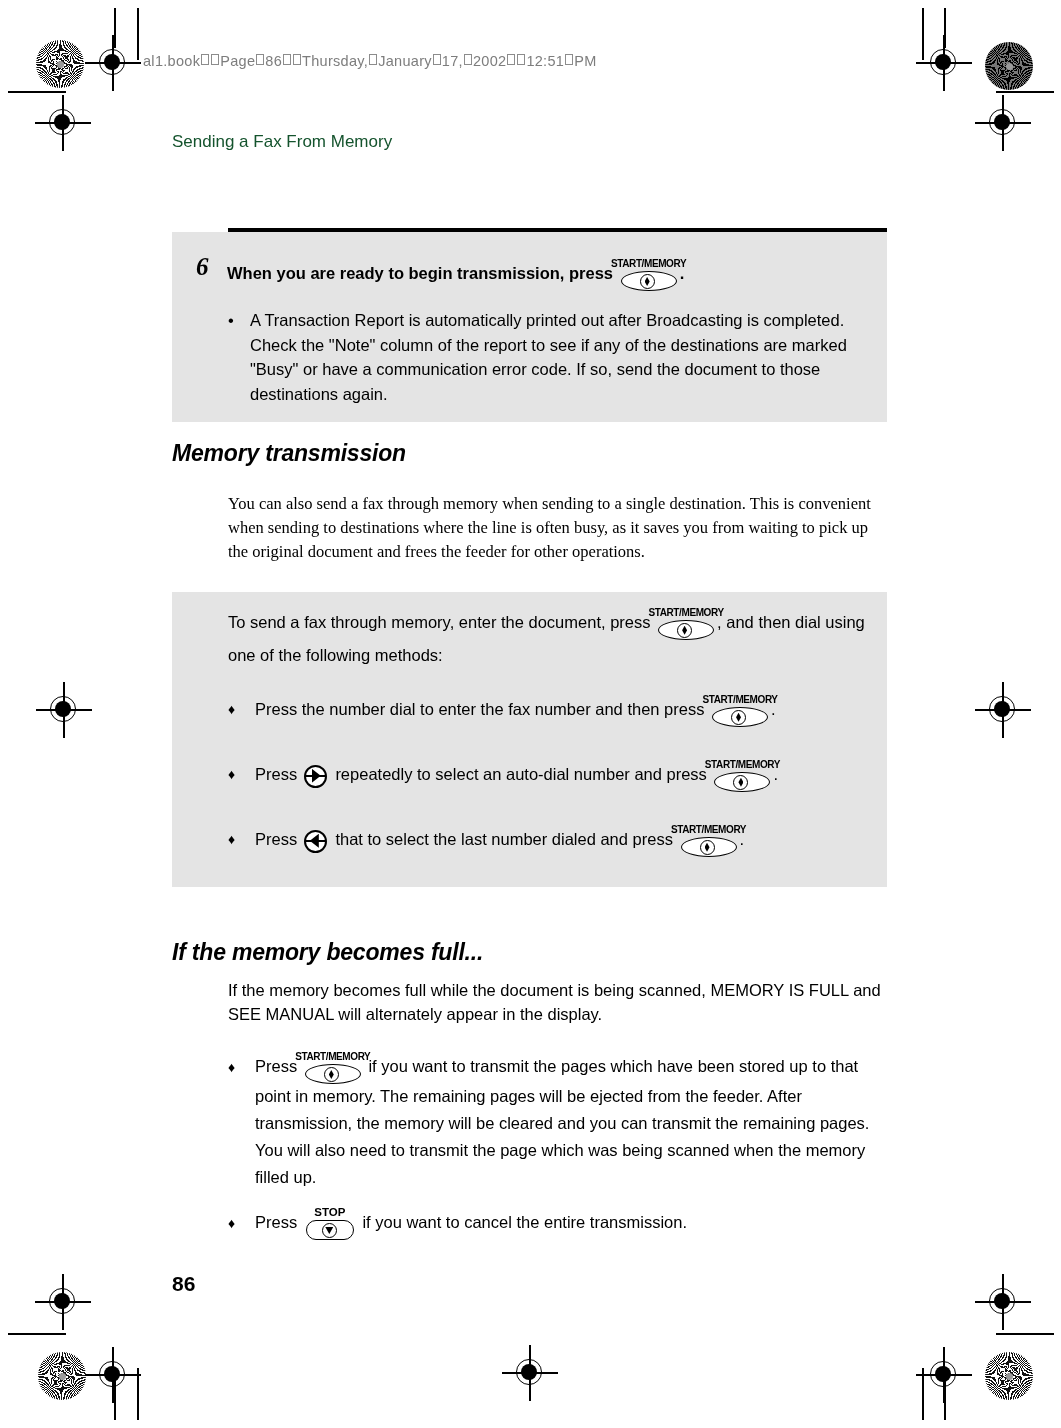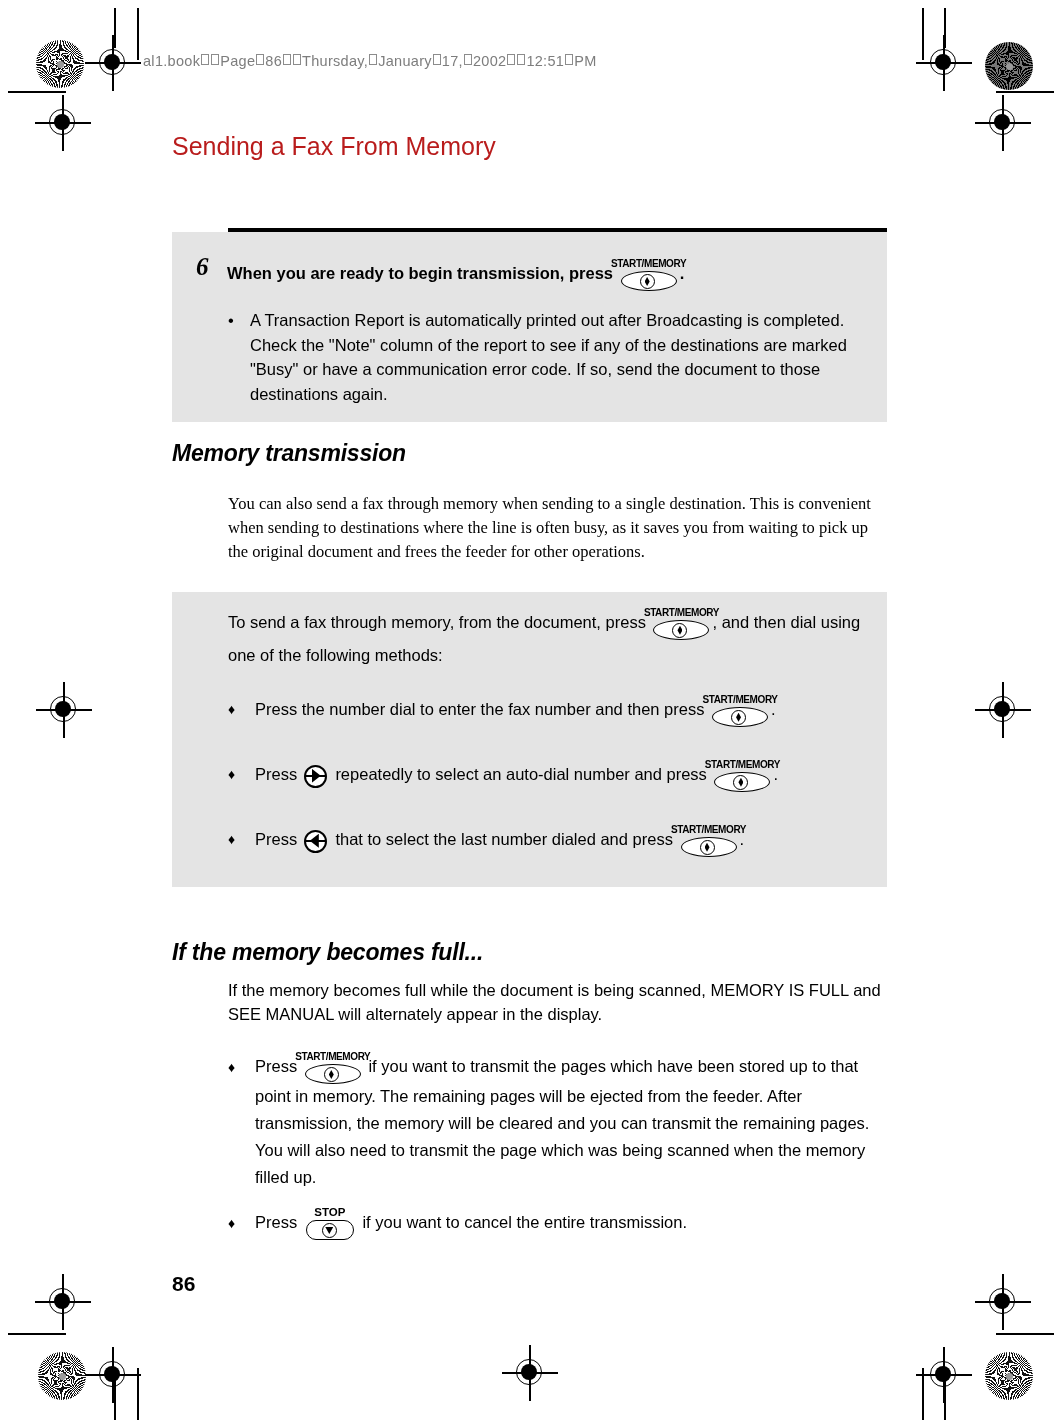--- a/index.html
+++ b/index.html
@@ -100,22 +100,22 @@
     box-sizing: border-box;
     margin: 0 1px;
     vertical-align: 1px;
   }
 
   
   .running-head {
     position: absolute;
     left: 172px;
     top: 132px;
-    font-size: 25px;
-    color: #b91c1c;
+    font-size: 17px;
+    color: #14532d;
   }
 
   
   .rule-top {
     position: absolute;
     left: 228px;
     top: 228px;
     width: 659px;
     height: 4px;
     background: #000;
@@ -491,21 +491,21 @@
   <span class="bdot">•</span>
   <span class="btxt">A Transaction Report is automatically printed out after Broadcasting is completed. Check the "Note" column of the report to see if any of the destinations are marked "Busy" or have a communication error code. If so, send the document to those destinations again.</span>
 </div>
 
 <div class="section-head" id="head-memory-transmission">Memory transmission</div>
 <div class="body-para" id="para-memory-transmission">You can also send a fax through memory when sending to a single destination. This is convenient when sending to destinations where the line is often busy, as it saves you from waiting to pick up the original document and frees the feeder for other operations.</div>
 
 <div class="panel" id="panel-methods"></div>
 
 <div id="methods-intro">
-  <span>To send a fax through memory, from the document, press</span>
+  <span>To send a fax through memory, enter the document, press</span>
   <span class="key key-start">
     <span class="klabel">START/MEMORY</span>
     <span class="koval"></span>
     <span class="kinner"></span>
     <span class="kdiamond"></span>
   </span><span>, and then dial using one of the following methods:</span>
 </div>
 
 <div class="method-item" id="method-1">
   <span class="dia">♦</span>

